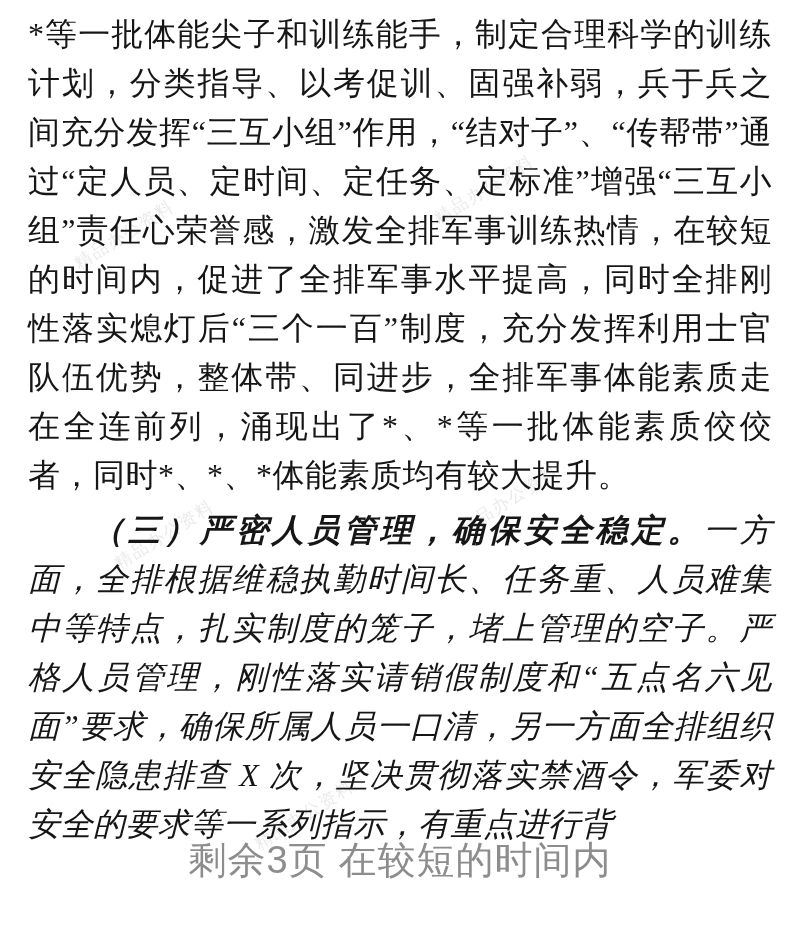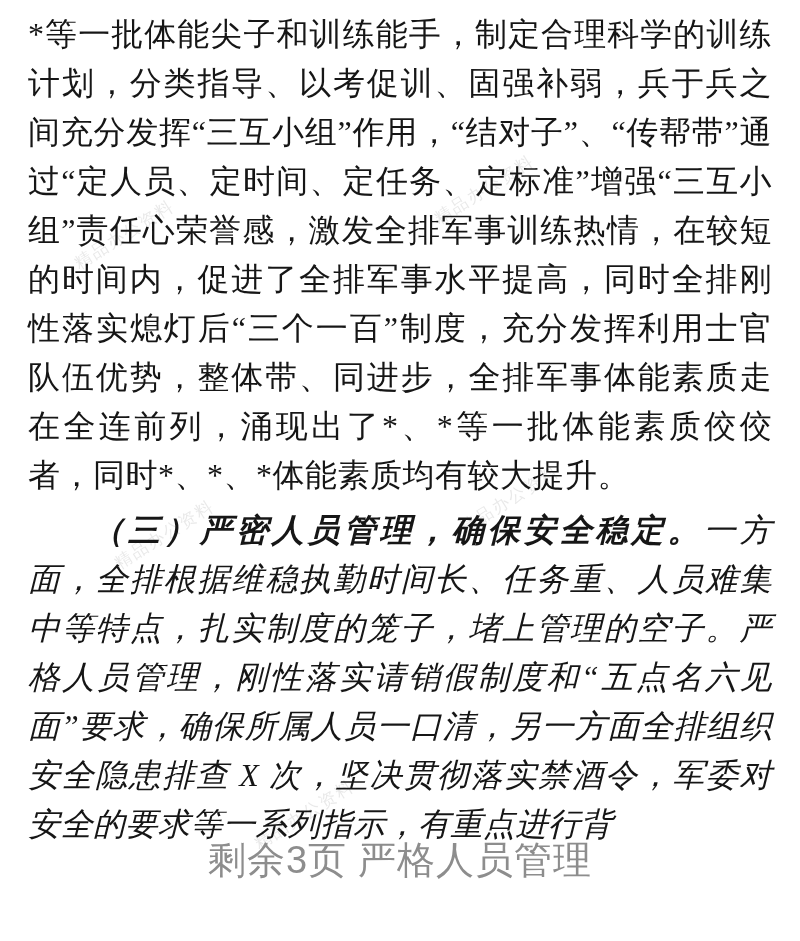--- a/index.html
+++ b/index.html
@@ -114,17 +114,17 @@
 
     <p class="para">*等一批体能尖子和训练能手，制定合理科学的训练计划，分类指导、以考促训、固强补弱，兵于兵之间充分发挥“三互小组”作用，“结对子”、“传帮带”通过“定人员、定时间、定任务、定标准”增强“三互小组”责任心荣誉感，激发全排军事训练热情，在较短的时间内，促进了全排军事水平提高，同时全排刚性落实熄灯后“三个一百”制度，充分发挥利用士官队伍优势，整体带、同进步，全排军事体能素质走在全连前列，涌现出了*、*等一批体能素质佼佼者，同时*、*、*体能素质均有较大提升。</p>
 
     <p class="para indent"><span class="bold-lead">（三）严密人员管理，确保安全稳定。</span><span>一方面，全排根据维稳执勤时间长、任务重、人员难集中等特点，扎实制度的笼子，堵上管理的空子。严格人员管理，刚性落实请销假制度和“五点名六见面”要求，确保所属人员一口清，另一方面全排组织安全隐患排查 X 次，坚决贯彻落实禁酒令，军委对安全的要求等一系列指示，有重点进行背</span></p>
 
   </div>
 
   <div class="footer">
     <div class="footer-inner">
       <span>剩余3页</span>
-      <span>严格人员管理</span>
+      <span>在较短的时间内</span>
     </div>
   </div>
 
 </div>
 
 </body></html>

